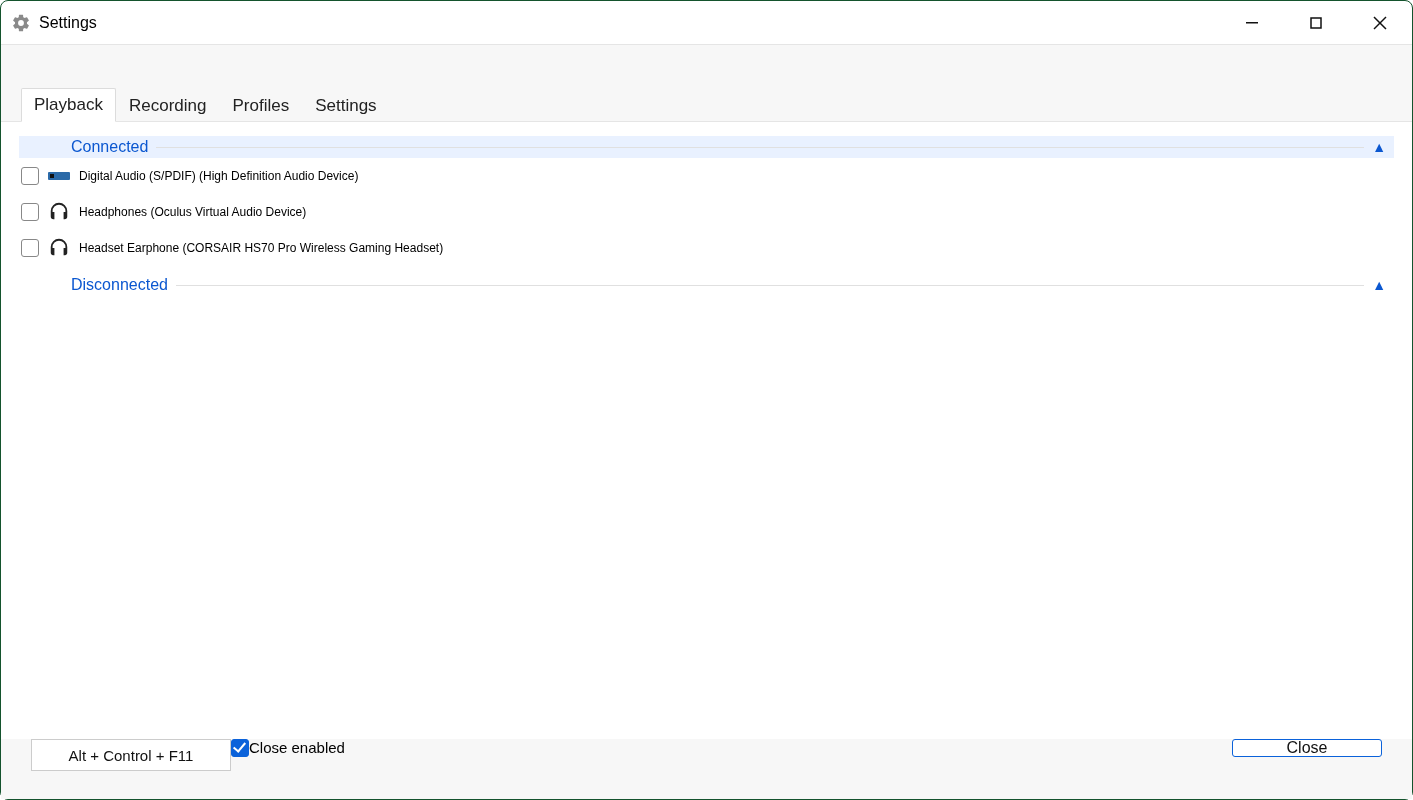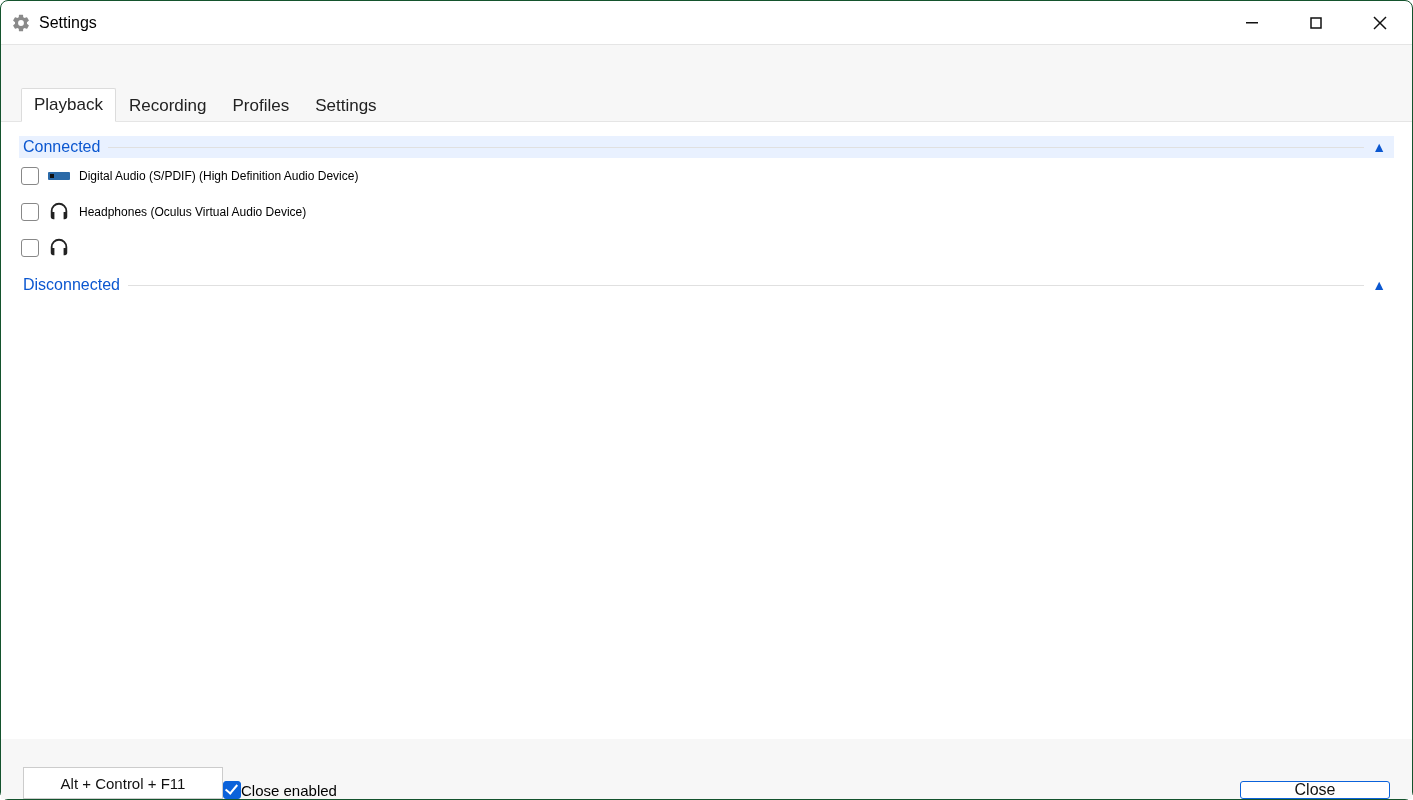--- a/index.html
+++ b/index.html
@@ -68,21 +68,21 @@
   overflow:auto;
 }
 .group-header {
   display:flex;
   align-items:center;
   margin-top:10px;
   color:#0b57d0;
   font-size:16px;
 }
 .group-header.highlight { background:#e9f1ff; padding:2px 0; }
-.group-header .label { padding-right:8px; padding-left:4px; }
+.group-header .label { padding-right:8px; padding-left:4px;margin-left:48px; }
 .group-header .line { flex:1; height:1px; background:#e0e0e0; }
 .group-header .chevron { color:#0b57d0; font-size:14px; padding:0 8px; }
 .device {
   display:flex;
   align-items:center;
   gap:8px;
   padding:6px 0 6px 2px;
   font-size:12px;
 }
 .chk {
@@ -105,22 +105,22 @@
   border:solid #fff;
   border-width:0 2px 2px 0;
   transform:rotate(40deg);
 }
 .dev-icon { width:24px; height:24px; display:flex; align-items:center; justify-content:center; }
 .footer {
   height:60px;
   border-top:none;
   background:#f7f7f7;
   display:flex;
-  align-items:flex-end;
-  padding:0 22px;
+  align-items:flex-start;
+  padding:0 30px;
 }
 .hotkey-input {
   min-width:200px;
   height:32px;
   border:1px solid #ccc;
   background:#fff;
   display:flex; align-items:center; justify-content:center;
   font-size:15px; color:#111;
 }
 .close-btn {
@@ -202,20 +202,21 @@
       <span>Headphones (Oculus Virtual Audio Device)</span>
     </div>
 
     <div class="device">
       <span class="chk"></span>
       <span class="dev-icon">
         <svg width="22" height="22" viewBox="0 0 24 24">
             <path fill="#222" d="M12 2a9 9 0 0 0-9 9v6a3 3 0 0 0 3 3h1v-8H5v-1a7 7 0 0 1 14 0v1h-2v8h1a3 3 0 0 0 3-3v-6a9 9 0 0 0-9-9z"></path>
           </svg>
       </span>
+      <span>Headset Earphone (CORSAIR HS70 Pro Wireless Gaming Headset)</span>
     </div>
 
     <div class="group-header">
       <span class="label">Disconnected</span>
       <div class="line"></div>
       <span class="chevron">▲</span>
     </div>
 
 
 

